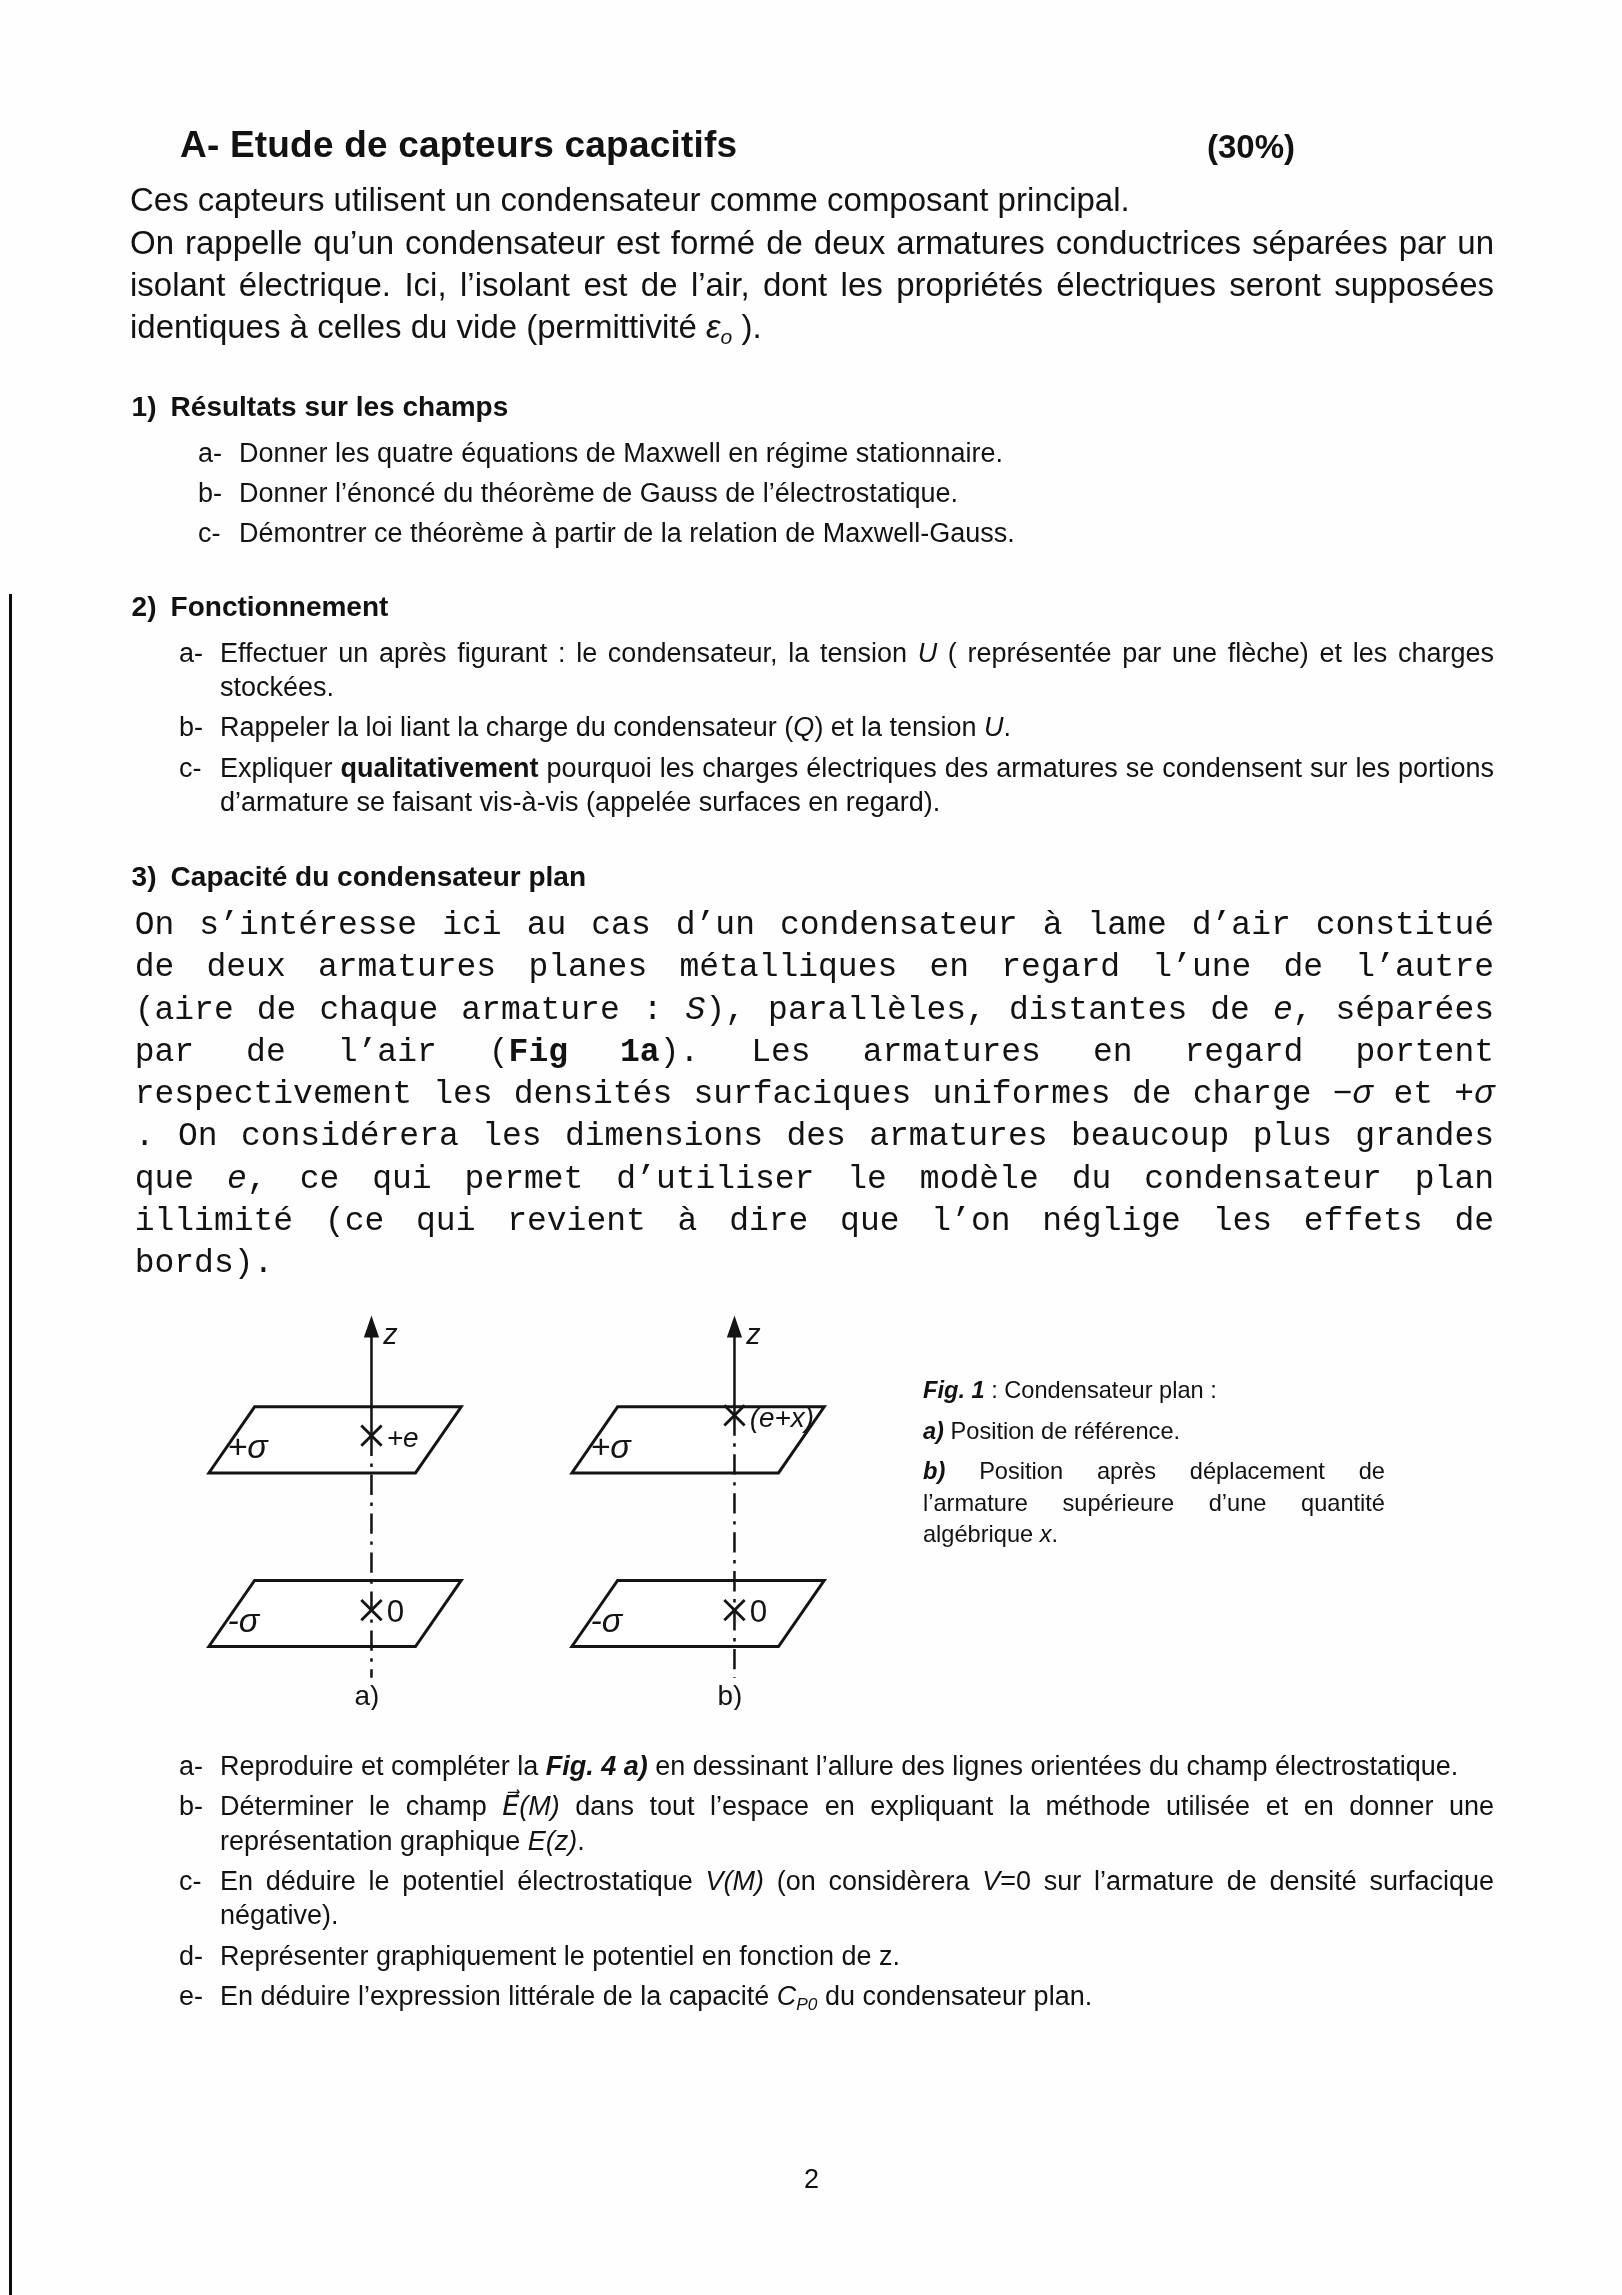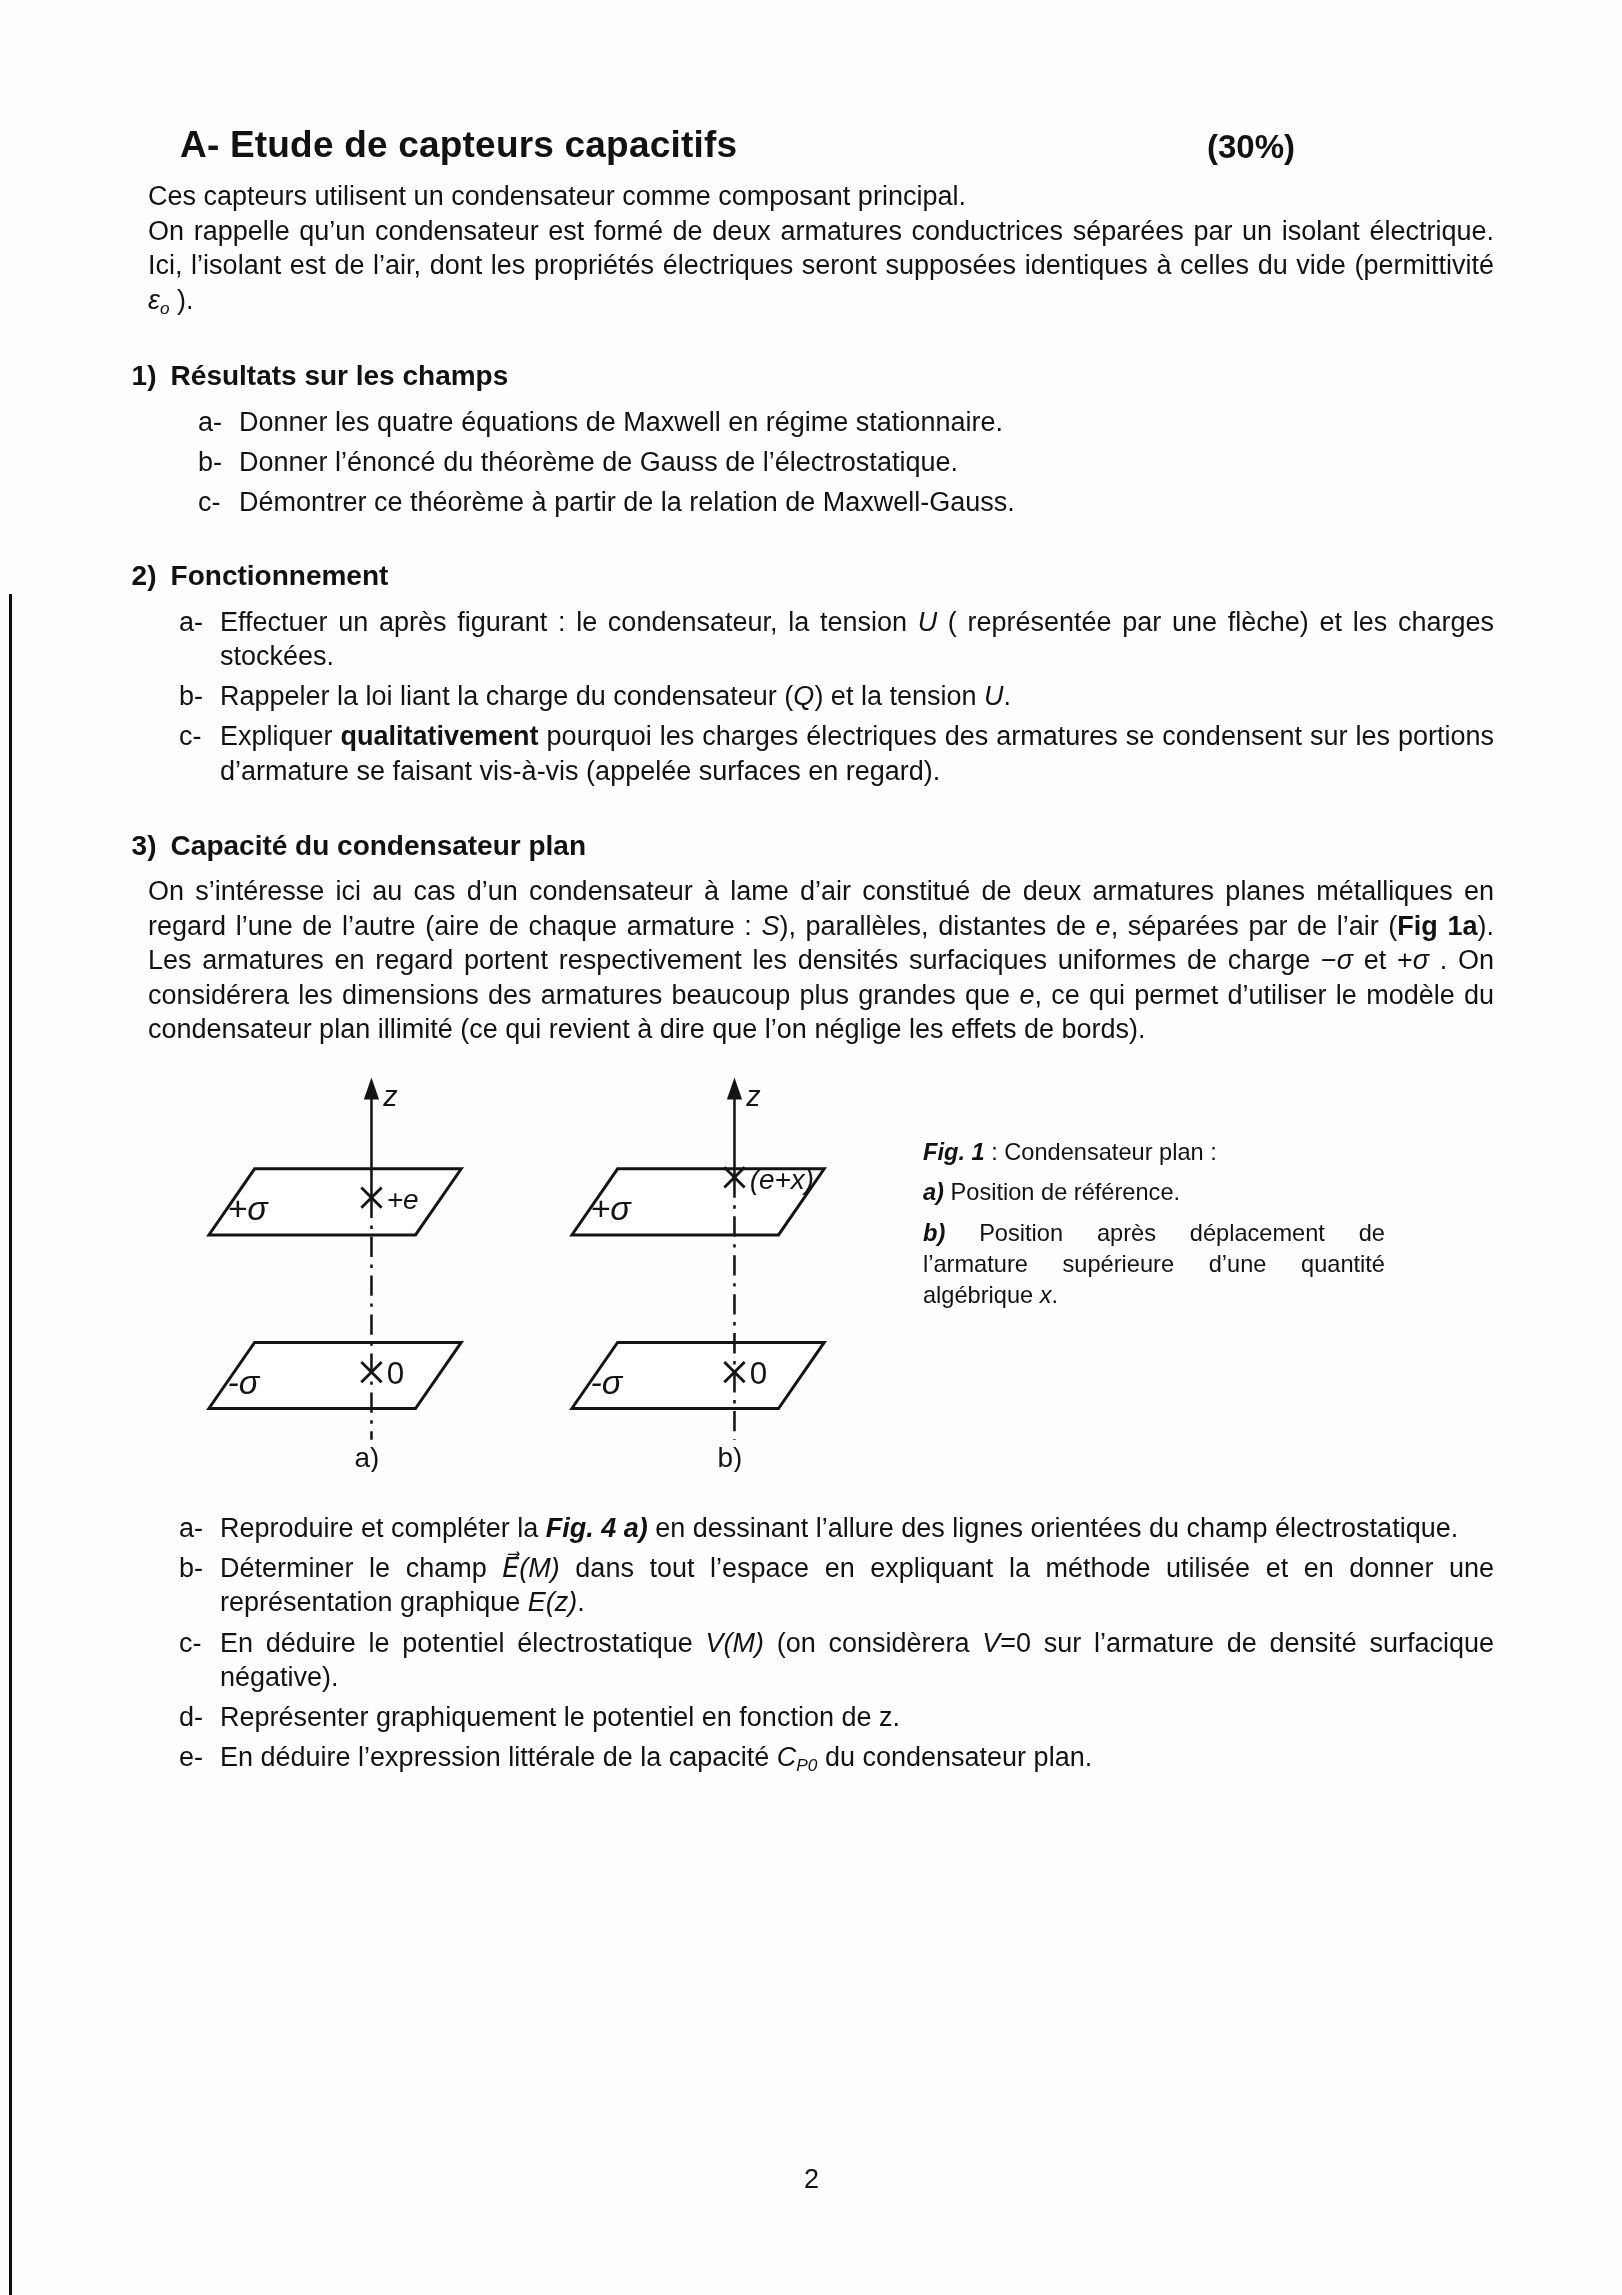--- a/index.html
+++ b/index.html
@@ -12,41 +12,41 @@
   .sheet { position:absolute; inset:0; overflow:hidden; }
 
   .scan-line { position:absolute; left:9.4px; top:594px; width:3.1px; height:1702px; background:#0b0b0b; }
 
   .content { position:absolute; left:130px; top:124px; width:1364px; }
 
   .title-row { position:relative; height:46px; margin-bottom:9.4px; }
   .title-row h1 { display:inline-block; margin-left:50px; font-size:37px; font-weight:700; letter-spacing:0.2px; }
   .title-weight { position:absolute; left:1077px; top:4px; font-size:33px; font-weight:700; }
 
-  p.body { font-size:27px; line-height:1.28;margin-left:18px; }
+  p.body { font-size:33px; line-height:1.28; }
   .just { text-align:justify; }
 
   .i    { font-style:italic; }
   .b    { font-weight:700; }
   .bi   { font-weight:700; font-style:italic; }
   .isub { font-style:italic; font-size:64%; vertical-align:-0.28em; }
 
   .sec-heading { display:flex; font-weight:700; font-size:28px; margin:41px 0 12.6px 1.6px; }
   .sec-num { width:39px; flex:none; }
 
   .lead { margin-left:1.6px; }
 
   .list { margin-top:3.1px; }
   .list-s1 { margin-left:68px; }
   .list-s2, .list-tasks { margin-left:49px; }
   .list-item { display:flex; margin-bottom:5.5px; font-size:27px; line-height:1.28; }
   .li-label { width:41px; flex:none; }
   .li-text { flex:1; text-align:justify; }
 
-  .para3 { margin-left:4.7px; }
+  .para3 { margin-left:4.7px;font-family:Liberation Mono, monospace; }
 
   .figure-row { display:flex; align-items:flex-start; margin:27px 0 0 72px; }
   svg.diagram { width:322px; height:398px; display:block; }
   svg.diagram + svg.diagram { margin-left:41px; }
 
   .plate { fill:#ffffff; stroke:#141414; stroke-width:3.5; stroke-linejoin:miter; }
   .axis  { stroke:#141414; stroke-width:3; }
   .dash  { stroke-dasharray:24 9 4 9; }
   .arrowhead { fill:#141414; }
   .cross { stroke:#141414; stroke-width:3.4; }

